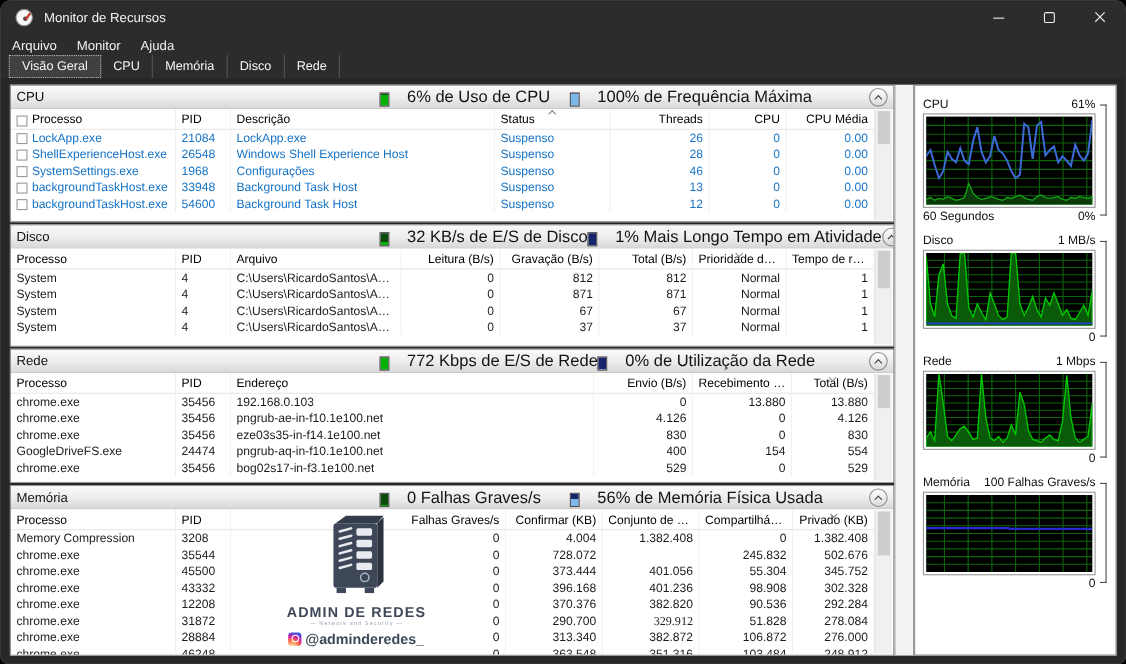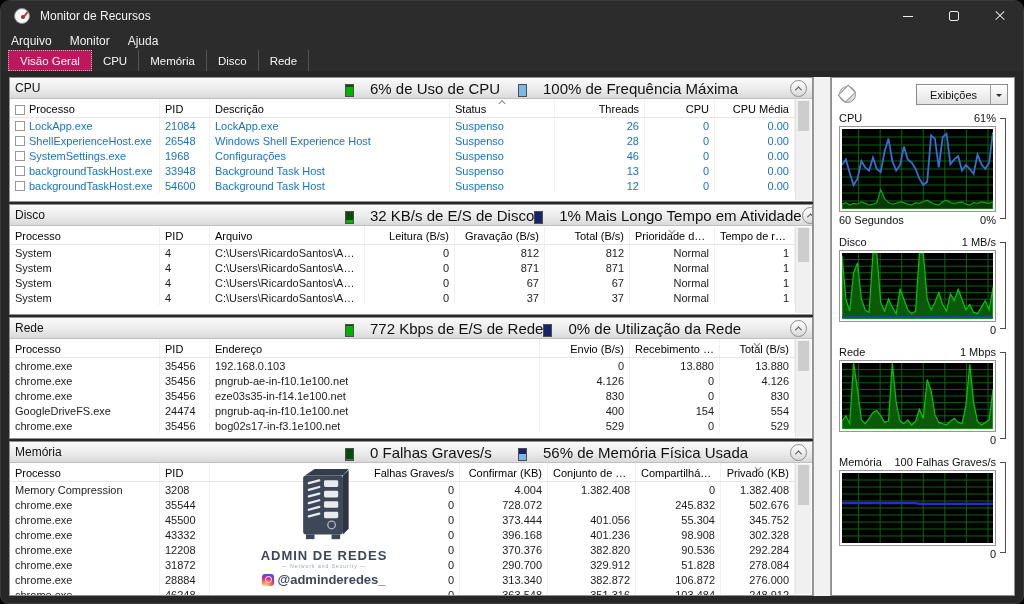--- a/index.html
+++ b/index.html
@@ -27,21 +27,21 @@
   .g-close::before{transform:rotate(45deg)}
   .g-close::after{transform:rotate(-45deg)}
 
   
   .menubar{height:19px;background:#2c2c2c;display:flex;align-items:center;color:#f0f0f0;
     font-size:12px;padding-left:1px}
   .menu-item{padding:0 9px}
   .tabbar{height:21px;background:#2c2c2c;display:flex;align-items:stretch;color:#f5f5f5;
     font-size:11.5px;padding-left:7px}
   .tab{display:flex;align-items:center;padding:0 11px;border-right:1px solid #545454;position:relative}
-  .tab.selected{border:1px dotted #b9b9b9;background:#be185d}
+  .tab.selected{border:1px dotted #b9b9b9;background:#404040}
 
   
   .content{position:absolute;top:70px;left:0;right:0;bottom:7px;background:#272727;
     padding:6px 8px 0;display:flex}
   .left{width:804px;display:flex;flex-direction:column;gap:2px;min-height:0}
   .splitter{width:18px;background:#f2f2f2;border-left:1px solid #9c9c9c;border-right:1px solid #9c9c9c;margin:0}
   .rightcol{flex:1;min-width:0;display:flex;flex-direction:column}
 
   
   .panel{position:relative;background:#fff;border:1px solid #8f8f8f;overflow:hidden;flex:none}
@@ -777,21 +777,21 @@
               <div class="tcell">
                 <span style="overflow: hidden; text-overflow: ellipsis;">31872</span>
               </div>
               <div class="tcell r">
                 <span style="overflow: hidden; text-overflow: ellipsis;">0</span>
               </div>
               <div class="tcell r">
                 <span style="overflow: hidden; text-overflow: ellipsis;">290.700</span>
               </div>
               <div class="tcell r">
-                <span style="overflow: hidden; text-overflow: ellipsis;">329.912</span>
+                <span style="overflow: hidden; text-overflow: ellipsis; font-family: Liberation Serif, serif;">329.912</span>
               </div>
               <div class="tcell r">
                 <span style="overflow: hidden; text-overflow: ellipsis;">51.828</span>
               </div>
               <div class="tcell r">
                 <span style="overflow: hidden; text-overflow: ellipsis;">278.084</span>
               </div>
             </div>
             <div class="trow ">
               <div class="tcell">
@@ -872,31 +872,20 @@
             <span>@adminderedes_</span>
           </div>
         </div>
       </section>
     </div>
 
     <div class="splitter"></div>
 
     <div class="rightcol">
       <div class="right">
-        <div class="rtoolbar">
-          <div class="chev-btn">
-              <div class="chev right"></div>
-            </div>
-          <div class="views-btn">
-            <div class="views-label">Exibições</div>
-            <div class="views-arrow">
-                <div class="tri"></div>
-              </div>
-          </div>
-        </div>
 
         <div class="cgroup" style="margin-top:4px">
           <div class="crow">
               <span>CPU</span>
               <span>61%</span>
             </div>
           <div class="cbox">
               <svg class="svg-cpu" viewBox="0 0 151 80">
                 <line x1="0" y1="8" x2="151" y2="8" stroke="#0d650d" stroke-width="1"></line>
                 <line x1="0" y1="16" x2="151" y2="16" stroke="#0d650d" stroke-width="1"></line>

